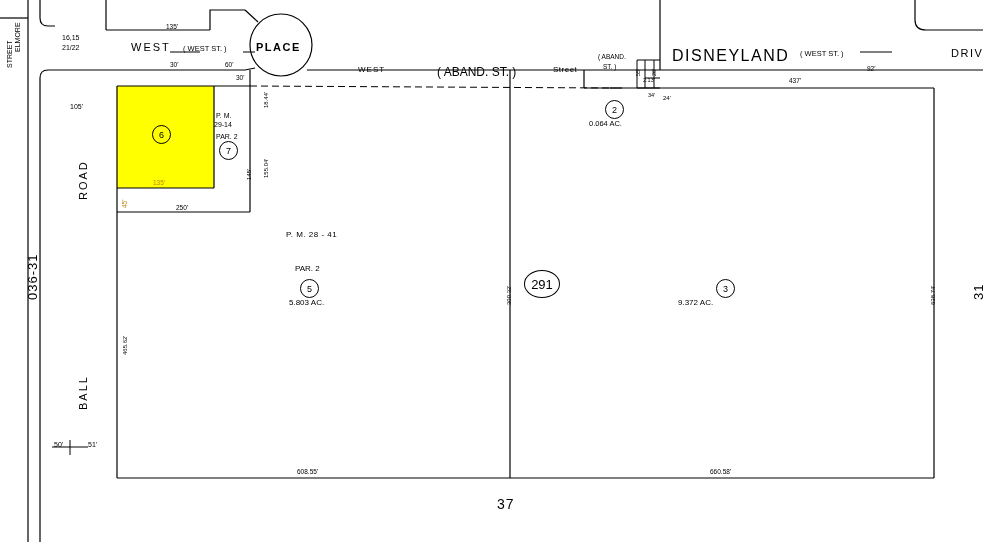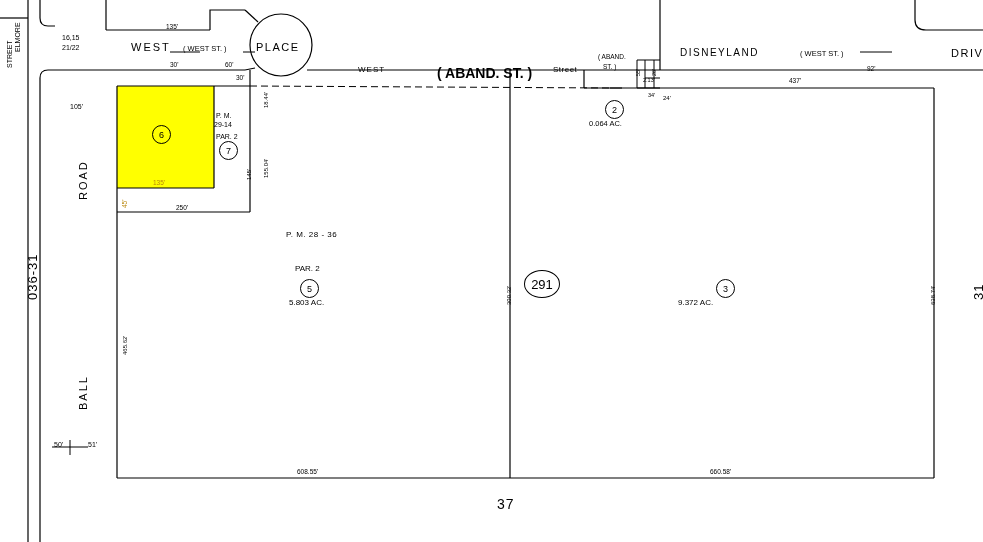--- a/index.html
+++ b/index.html
@@ -118,27 +118,27 @@
   <div class="lbl" style="left:62px; top:44px; font-size:7px;">21/22</div>
   <div class="lbl" style="left:54px; top:441px; font-size:7px;">50'</div>
   <div class="lbl" style="left:88px; top:441px; font-size:7px;">51'</div>
   <div class="lbl" style="left:70px; top:103px; font-size:7px;">105'</div>
 
   <div class="lbl" style="font-size:11px; letter-spacing:2px; transform: rotate(-90deg); transform-origin: 0 0; left:78px; top:200px;">ROAD</div>
   <div class="lbl" style="font-size:11px; letter-spacing:2px; transform: rotate(-90deg); transform-origin: 0 0; left:78px; top:410px;">BALL</div>
 
   <div class="lbl" style="left:131px; top:42px; font-size:11px; letter-spacing:2px;">WEST</div>
   <div class="lbl" style="left:183px; top:45px; font-size:7.5px;">( WEST ST. )</div>
-  <div class="lbl" style="left:256px; top:42px; font-size:11px; letter-spacing:1.5px;">PLACE</div>
+  <div class="lbl" style="left:256px; top:42px; font-size:11px; letter-spacing:1.5px;font-weight:bold;">PLACE</div>
   <div class="lbl" style="left:358px; top:66px; font-size:8px; letter-spacing:1px;">WEST</div>
-  <div class="lbl" style="left:437px; top:66px; font-size:14px;font-weight:bold;">( ABAND. ST. )</div>
+  <div class="lbl" style="left:437px; top:66px; font-size:12px;">( ABAND. ST. )</div>
   <div class="lbl" style="left:553px; top:66px; font-size:8px; letter-spacing:0.5px;">Street</div>
   <div class="lbl" style="left:598px; top:54px; font-size:6.5px;">( ABAND.</div>
   <div class="lbl" style="left:603px; top:64px; font-size:6.5px;">ST. )</div>
-  <div class="lbl" style="left:672px; top:48px; font-size:10px; letter-spacing:1.5px;margin-left:8px;">DISNEYLAND</div>
+  <div class="lbl" style="left:672px; top:48px; font-size:16px; letter-spacing:1.5px;">DISNEYLAND</div>
   <div class="lbl" style="left:800px; top:50px; font-size:7.5px;">( WEST ST. )</div>
   <div class="lbl" style="left:951px; top:48px; font-size:11px; letter-spacing:1.5px;">DRIVE</div>
 
   <div class="lbl" style="font-size:13px; letter-spacing:1px; transform: rotate(-90deg); transform-origin: 0 0; left:972px; top:300px;">31</div>
 
   <div class="lbl" style="left:497px; top:497px; font-size:14px; letter-spacing:1px;">37</div>
 
   <div class="circle-lbl" style="left:524px; top:270px; width:34px; height:26px; font-size:13px; border-radius:50%;">291</div>
 
   <div class="circle-lbl" style="left:152px; top:125px; width:17px; height:17px; font-size:9px;">6</div>
@@ -146,21 +146,21 @@
   <div class="circle-lbl" style="left:605px; top:100px; width:17px; height:17px; font-size:9px;">2</div>
   <div class="circle-lbl" style="left:300px; top:279px; width:17px; height:17px; font-size:9px;">5</div>
   <div class="circle-lbl" style="left:716px; top:279px; width:17px; height:17px; font-size:9px;">3</div>
 
   <div class="lbl" style="left:216px; top:112px; font-size:7px;">P. M.</div>
   <div class="lbl" style="left:214px; top:121px; font-size:7px;">29-14</div>
   <div class="lbl" style="left:216px; top:133px; font-size:7px;">PAR. 2</div>
 
   <div class="lbl" style="left:589px; top:120px; font-size:7.5px;">0.064 AC.</div>
 
-  <div class="lbl" style="left:286px; top:231px; font-size:8px; letter-spacing:0.5px;">P. M.  28 - 36</div>
+  <div class="lbl" style="left:286px; top:231px; font-size:8px; letter-spacing:0.5px;">P. M.  28 - 41</div>
   <div class="lbl" style="left:295px; top:265px; font-size:8px;">PAR. 2</div>
   <div class="lbl" style="left:289px; top:299px; font-size:8px;">5.803 AC.</div>
 
   <div class="lbl" style="left:678px; top:299px; font-size:8px;">9.372 AC.</div>
 
   <div class="lbl" style="left:166px; top:24px; font-size:6.5px;">135'</div>
   <div class="lbl" style="left:170px; top:62px; font-size:6.5px;">30'</div>
   <div class="lbl" style="left:225px; top:62px; font-size:6.5px;">60'</div>
   <div class="lbl" style="left:236px; top:75px; font-size:6.5px;">30'</div>
   <div class="lbl" style="font-size:6px; transform: rotate(-90deg); transform-origin: 0 0; left:263px; top:108px;">18.44'</div>

